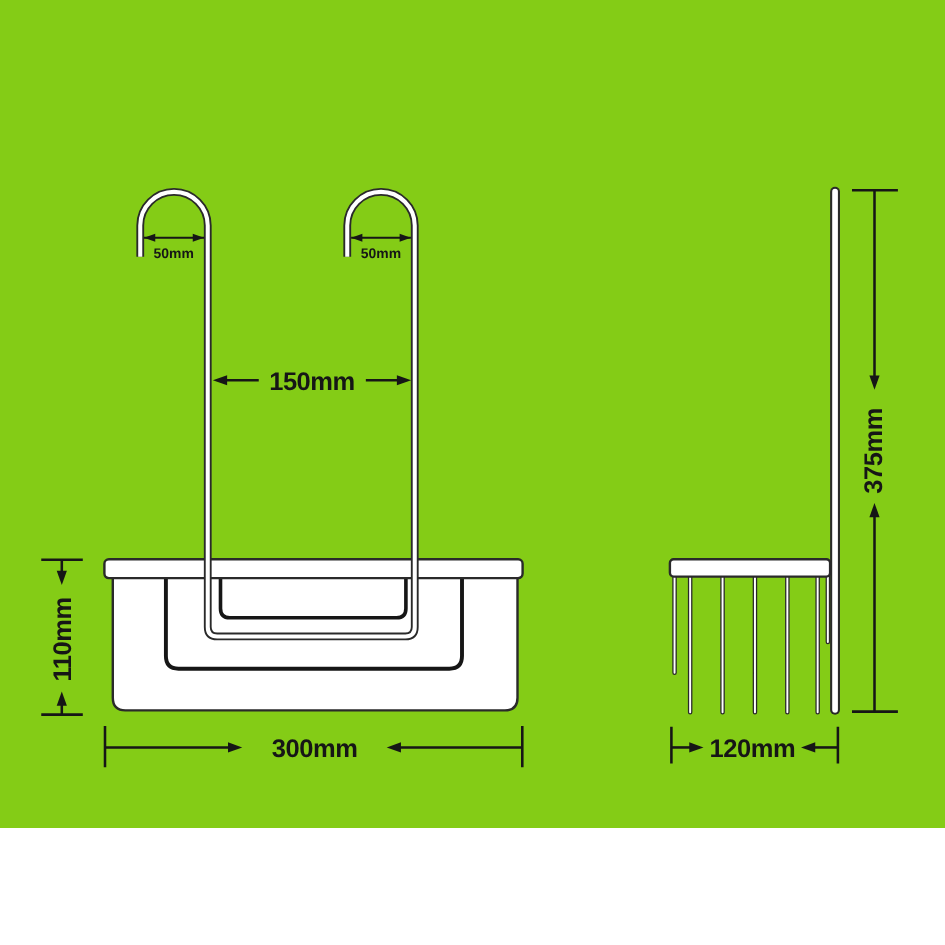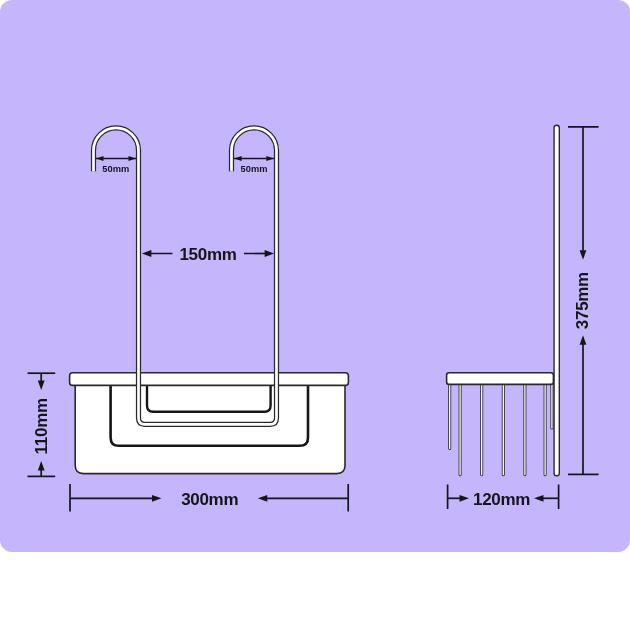--- a/index.html
+++ b/index.html
@@ -1,17 +1,17 @@
 <!DOCTYPE html>
 <html><head>
 <meta charset="utf-8">
 <style>
   html,body{margin:0;padding:0;background:#ffffff;}
-  .stage{position:relative;width:630px;height:552px;background:#c4b5fd;overflow:hidden;
-         font-family:"Liberation Sans",sans-serif;border-radius:12px;}
+  .stage{position:relative;width:630px;height:552px;background:#84cc16;overflow:hidden;
+         font-family:"Liberation Sans",sans-serif;}
   svg{display:block;}
   .lbl{font-family:"Liberation Sans",sans-serif;font-weight:700;font-size:17px;
        fill:#161616;text-anchor:middle;letter-spacing:-0.3px;}
   .lbl-sm{font-family:"Liberation Sans",sans-serif;font-weight:700;font-size:9.3px;
        fill:#161616;text-anchor:middle;}
   .vlbl{dominant-baseline:central;}
   .thin{stroke:#2a2a2a;stroke-width:1.6;fill:#ffffff;}
   .uthick{stroke:#161616;fill:none;}
   .wire-out{stroke:#2a2a2a;stroke-width:5.2;fill:none;stroke-linecap:butt;}
   .wire-in{stroke:#ffffff;stroke-width:2.7;fill:none;stroke-linecap:butt;}

